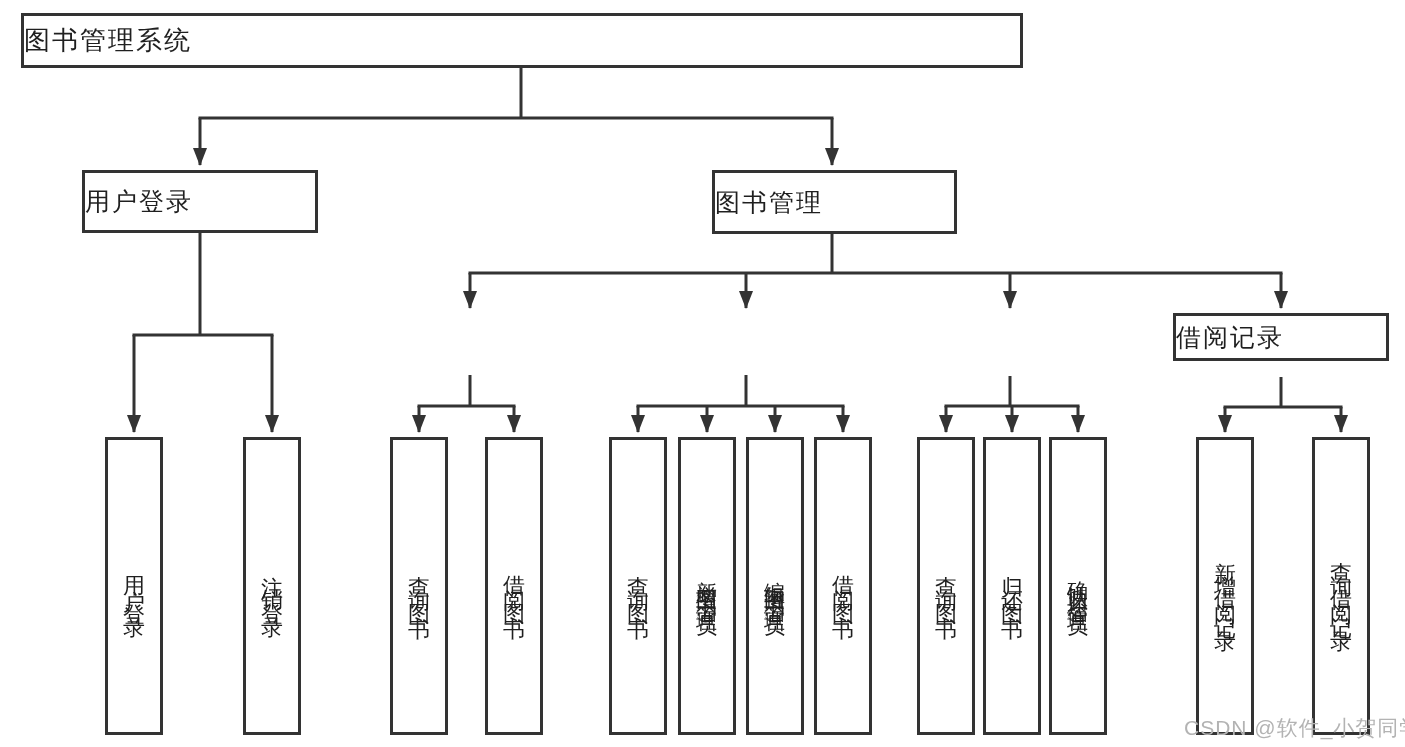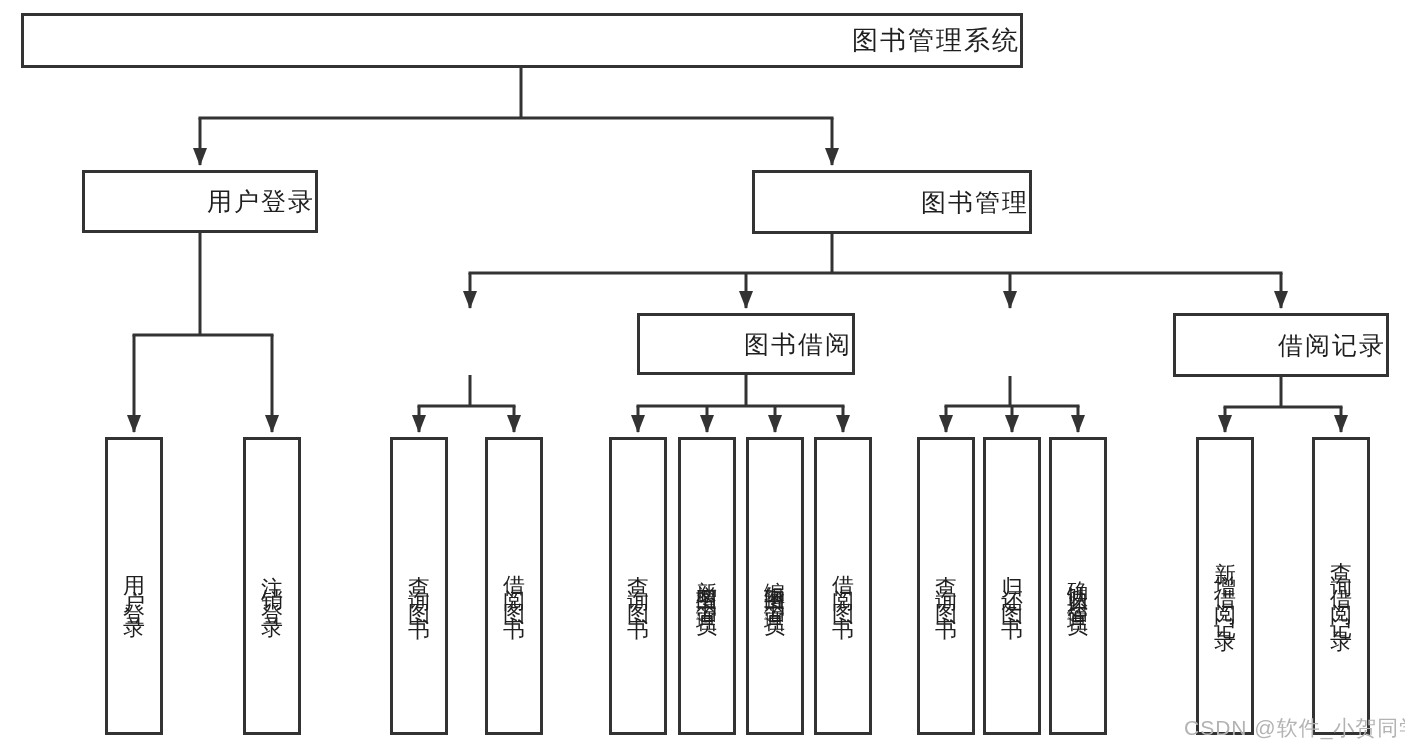--- a/index.html
+++ b/index.html
@@ -16,21 +16,21 @@
     left: 0; top: 0;
     width: 1405px; height: 747px;
   }
   .hbox {
     position: absolute;
     box-sizing: border-box;
     border: 3px solid #333333;
     background: #ffffff;
     display: flex;
     align-items: center;
-    justify-content: flex-end;
+    justify-content: flex-start;
     font-size: 25px;
     letter-spacing: 2px;
     color: #1f1f1f;
     white-space: nowrap;
   }
   .hbox.root { font-size: 26px; }
   .vbox {
     position: absolute;
     box-sizing: border-box;
     top: 437px;
@@ -59,25 +59,25 @@
     left: 1184px;
     top: 714px;
     font-size: 21px;
     letter-spacing: 1px;
     color: #b3b3b3;
     white-space: nowrap;
   }
   
   .n-root  { left: 21px;  top: 13px;  width: 1002px; height: 55px; }
   .n-l2a   { left: 82px;  top: 170px; width: 236px;  height: 63px; }
-  .n-l2b   { left: 712px; top: 170px; width: 280px;  height: 64px; margin-left: 40px; }
+  .n-l2b   { left: 712px; top: 170px; width: 245px;  height: 64px; }
   .n-l3a   { left: 361px; top: 313px; width: 218px;  height: 62px; }
   .n-l3b   { left: 637px; top: 313px; width: 218px;  height: 62px; }
   .n-l3c   { left: 902px; top: 313px; width: 215px;  height: 63px; }
-  .n-l3d   { left: 1173px;top: 313px; width: 216px;  height: 64px; }
+  .n-l3d   { left: 1173px;top: 313px; width: 216px;  height: 48px; }
   .lf-1  { left: 105px; }
   .lf-2  { left: 243px; }
   .lf-3  { left: 390px; }
   .lf-4  { left: 485px; }
   .lf-5  { left: 609px; }
   .lf-6  { left: 678px; }
   .lf-7  { left: 746px; }
   .lf-8  { left: 814px; }
   .lf-9  { left: 917px; }
   .lf-10 { left: 983px; }
@@ -144,23 +144,20 @@
     <span>图书管理系统</span>
   </div>
 
   <div class="hbox n-l2a">
     <span>用户登录</span>
   </div>
   <div class="hbox n-l2b">
     <span>图书管理</span>
   </div>
 
-  <div class="hbox n-l3b">
-    <span>图书借阅</span>
-  </div>
   <div class="hbox n-l3d">
     <span>借阅记录</span>
   </div>
 
   <div class="vbox lf-1">
     <span class="vtext">用户登录</span>
   </div>
   <div class="vbox lf-2">
     <span class="vtext">注销登录</span>
   </div>

